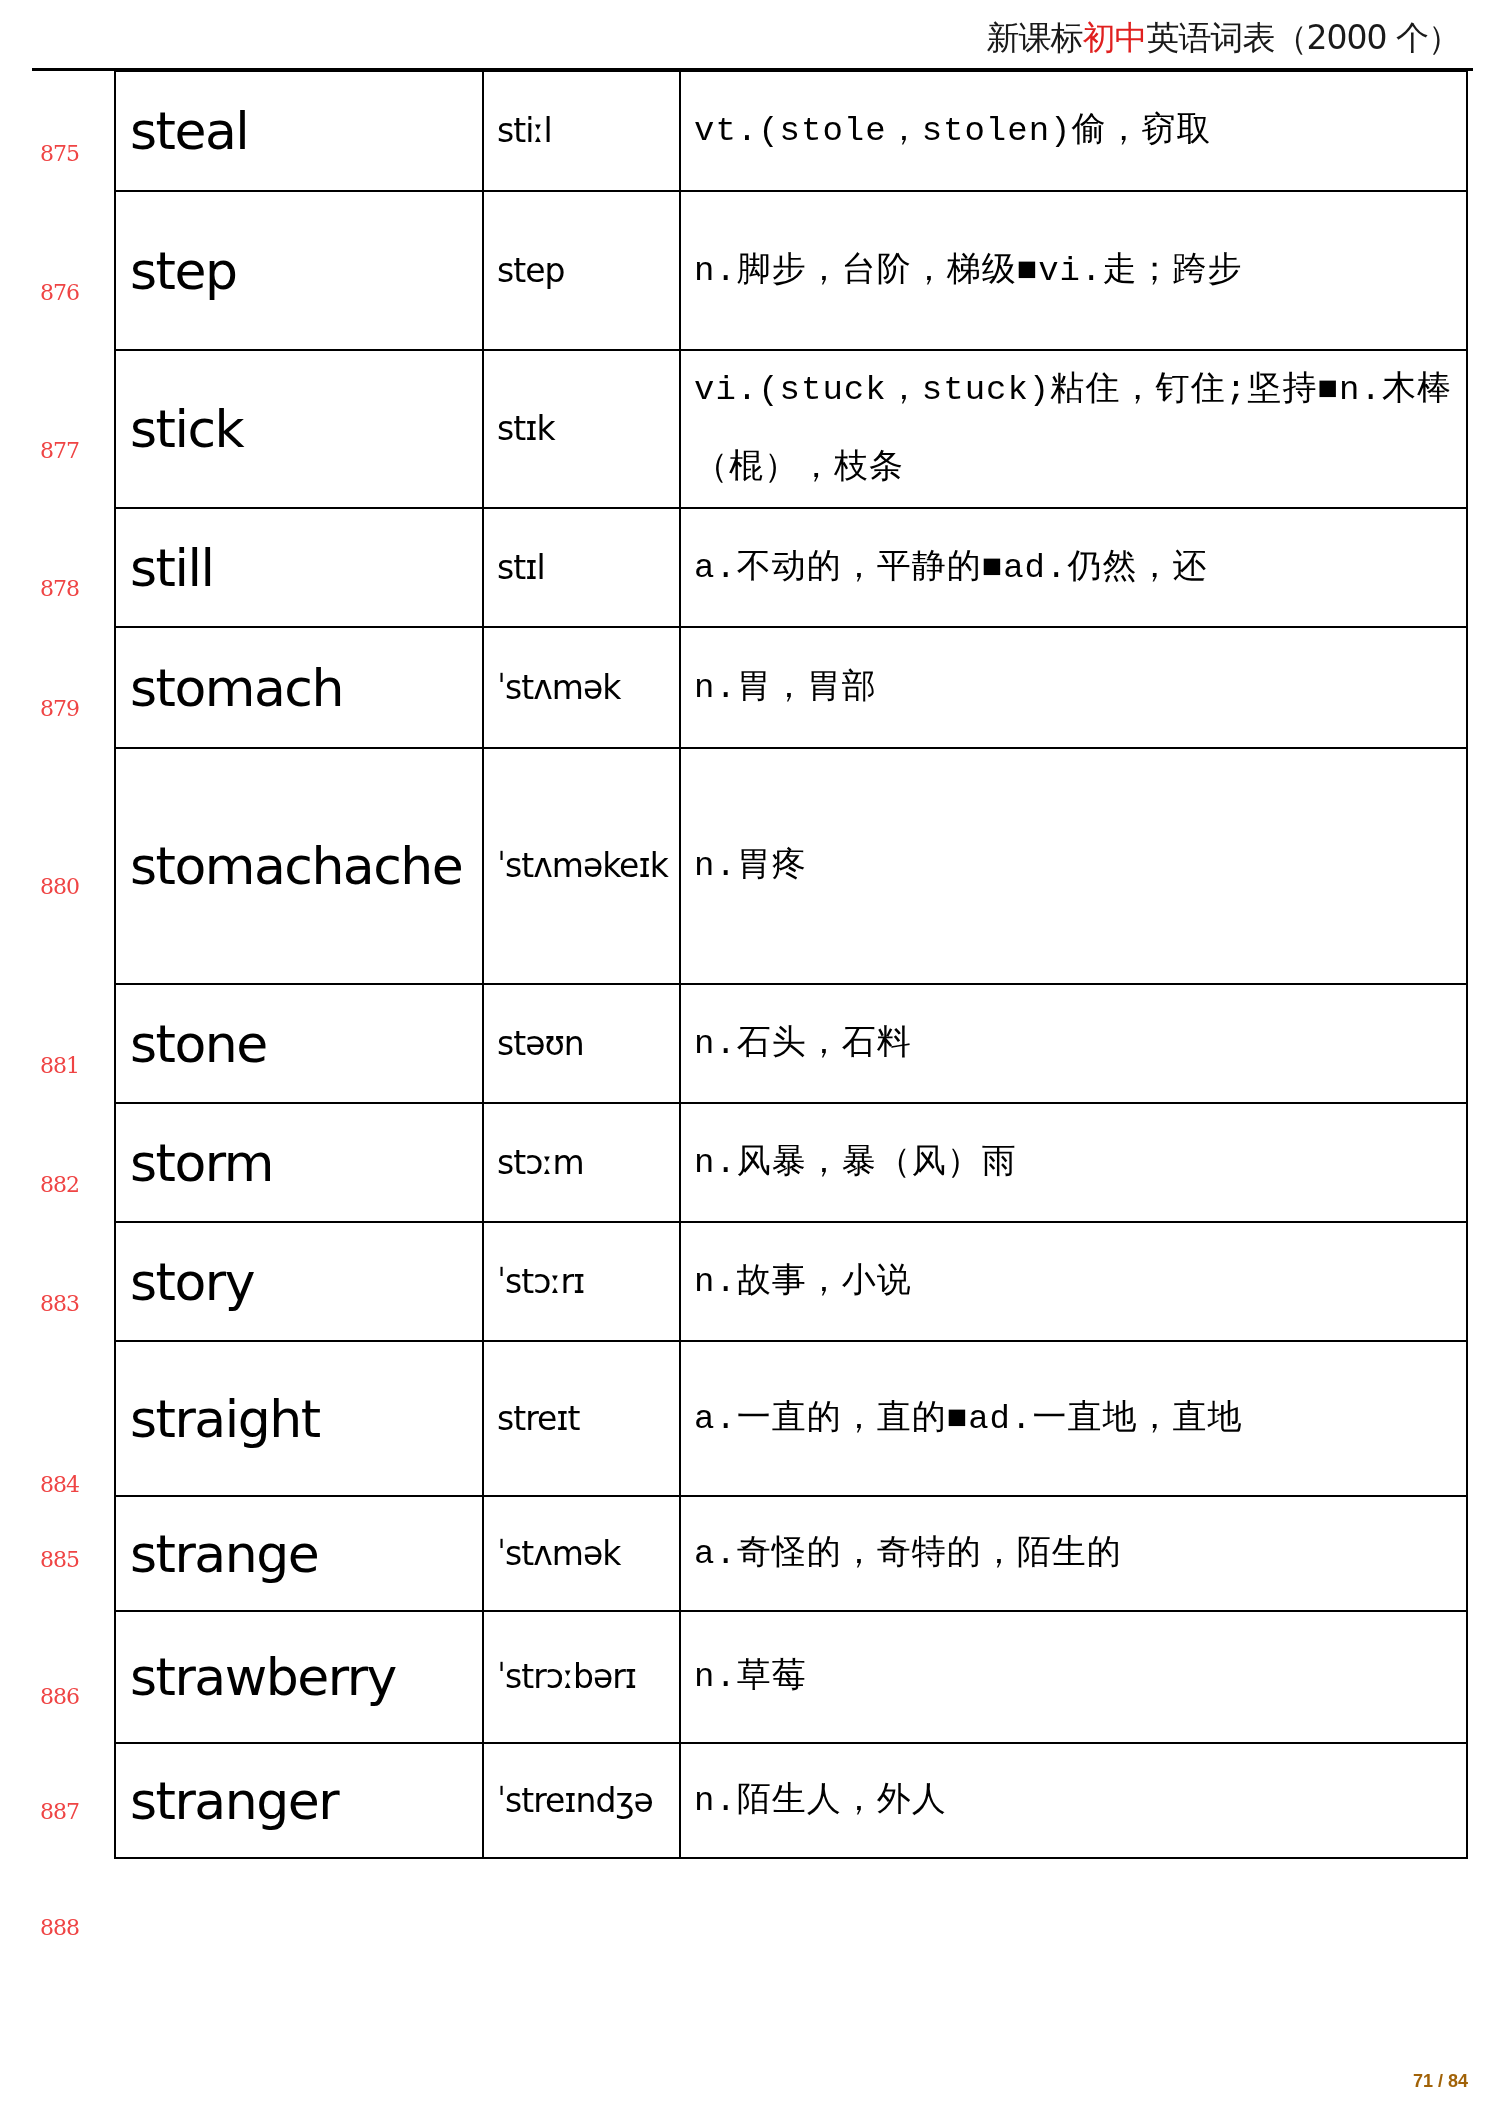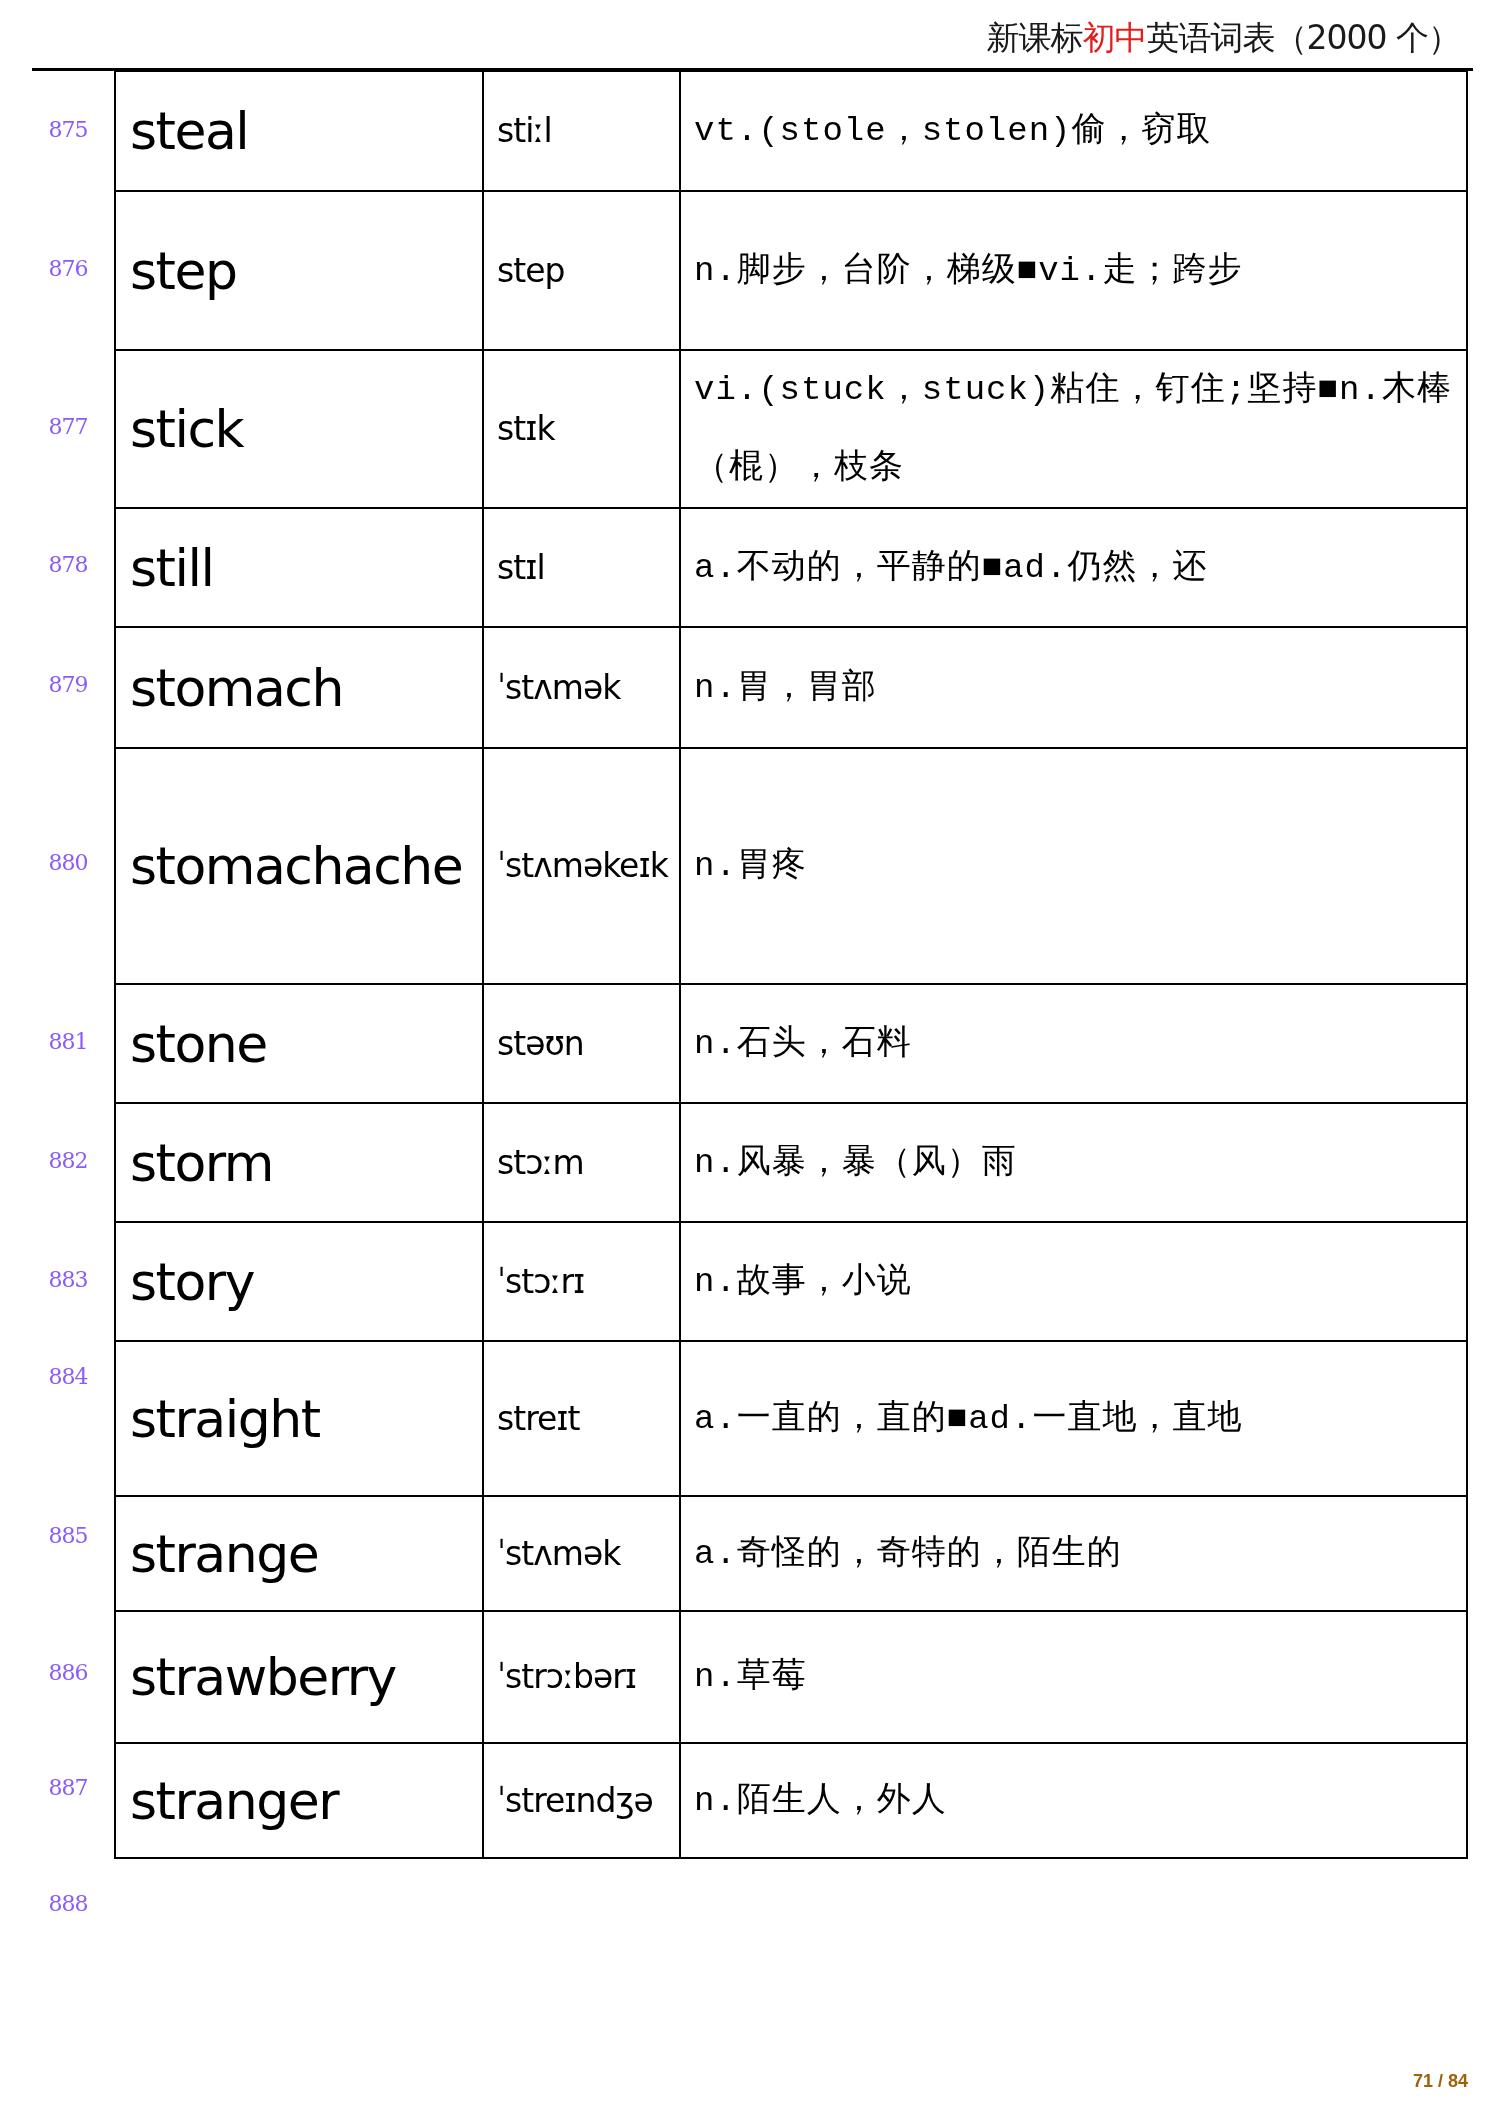--- a/index.html
+++ b/index.html
@@ -75,25 +75,26 @@
       line-height: 78px;
       padding-left: 13px !important;
       padding-right: 14px !important;
       letter-spacing: 1px;
       text-align: justify;
     }
     .row-num {
       position: absolute;
       left: 40px;
       width: 56px;
-      text-align: center;
+      text-align: left;
       font-family: "DejaVu Serif", serif;
       font-size: 22px;
-      color: #8b5cf6;
+      color: #ef4444;
       letter-spacing: -1px;
+      margin-top: 24px;
     }
     .page-footer {
       position: absolute;
       right: 32px;
       top: 2071px;
       font-family: "Liberation Sans", sans-serif;
       font-weight: bold;
       font-size: 18px;
       color: #a16207;
     }
@@ -108,21 +109,21 @@
 
 <div class="row-num" style="top:117px">875</div>
 <div class="row-num" style="top:256px">876</div>
 <div class="row-num" style="top:414px">877</div>
 <div class="row-num" style="top:552px">878</div>
 <div class="row-num" style="top:672px">879</div>
 <div class="row-num" style="top:850px">880</div>
 <div class="row-num" style="top:1029px">881</div>
 <div class="row-num" style="top:1148px">882</div>
 <div class="row-num" style="top:1267px">883</div>
-<div class="row-num" style="top:1364px">884</div>
+<div class="row-num" style="top:1448px">884</div>
 <div class="row-num" style="top:1523px">885</div>
 <div class="row-num" style="top:1660px">886</div>
 <div class="row-num" style="top:1775px">887</div>
 <div class="row-num" style="top:1891px">888</div>
 
 <table class="vocab-table">
   <colgroup>
     <col class="col-word">
     <col class="col-phon">
     <col class="col-mean">

